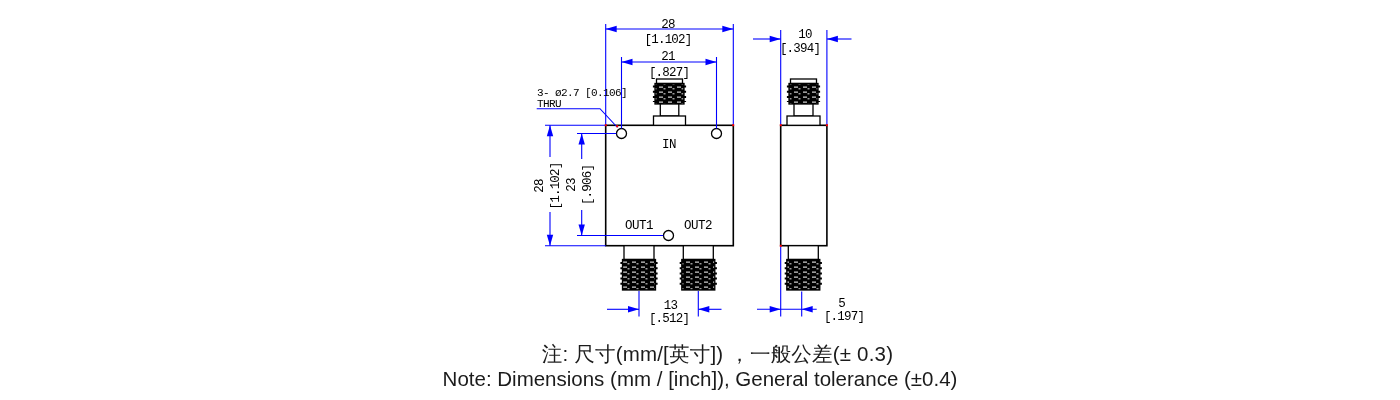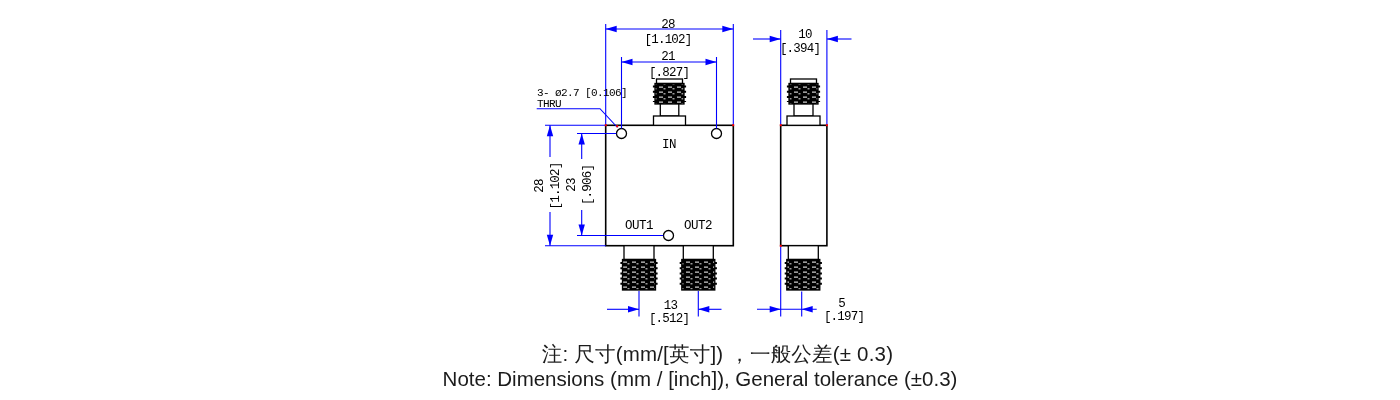--- a/index.html
+++ b/index.html
@@ -170,16 +170,16 @@
     <rect x="732.2" y="124.2" width="2" height="2"></rect>
     <rect x="779.8" y="124.2" width="2" height="2"></rect>
     <rect x="825.9" y="124.2" width="2" height="2"></rect>
     <rect x="779.8" y="244.8" width="2" height="2"></rect>
     <rect x="616.2" y="125.2" width="2" height="2"></rect>
   </g>
 </svg>
 
 <div class="note">
   <div class="zh">注: 尺寸(mm/[英寸]) ，一般公差(± 0.3)</div>
-  <div class="en">Note: Dimensions (mm / [inch]), General tolerance (±0.3)</div>
+  <div class="en">Note: Dimensions (mm / [inch]), General tolerance (±0.4)</div>
 </div>
 
 </div>
 
 </body></html>

